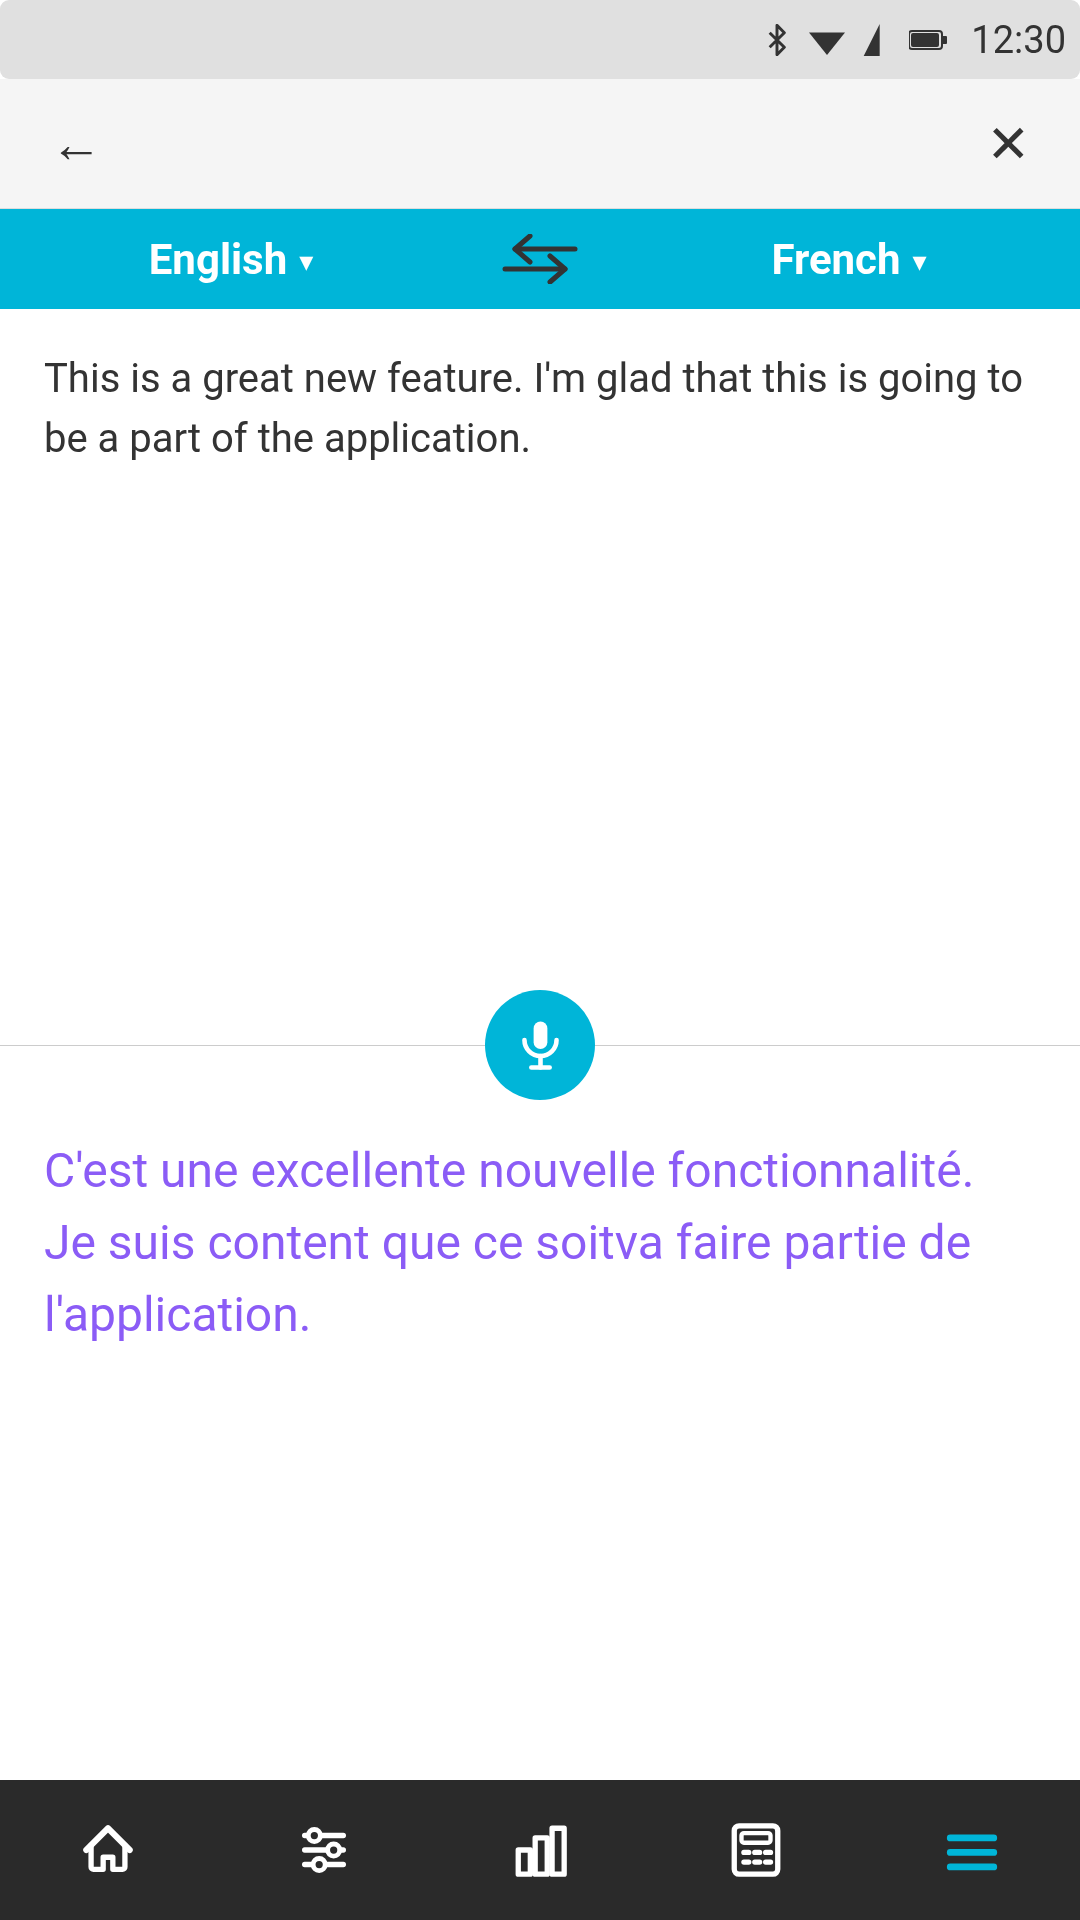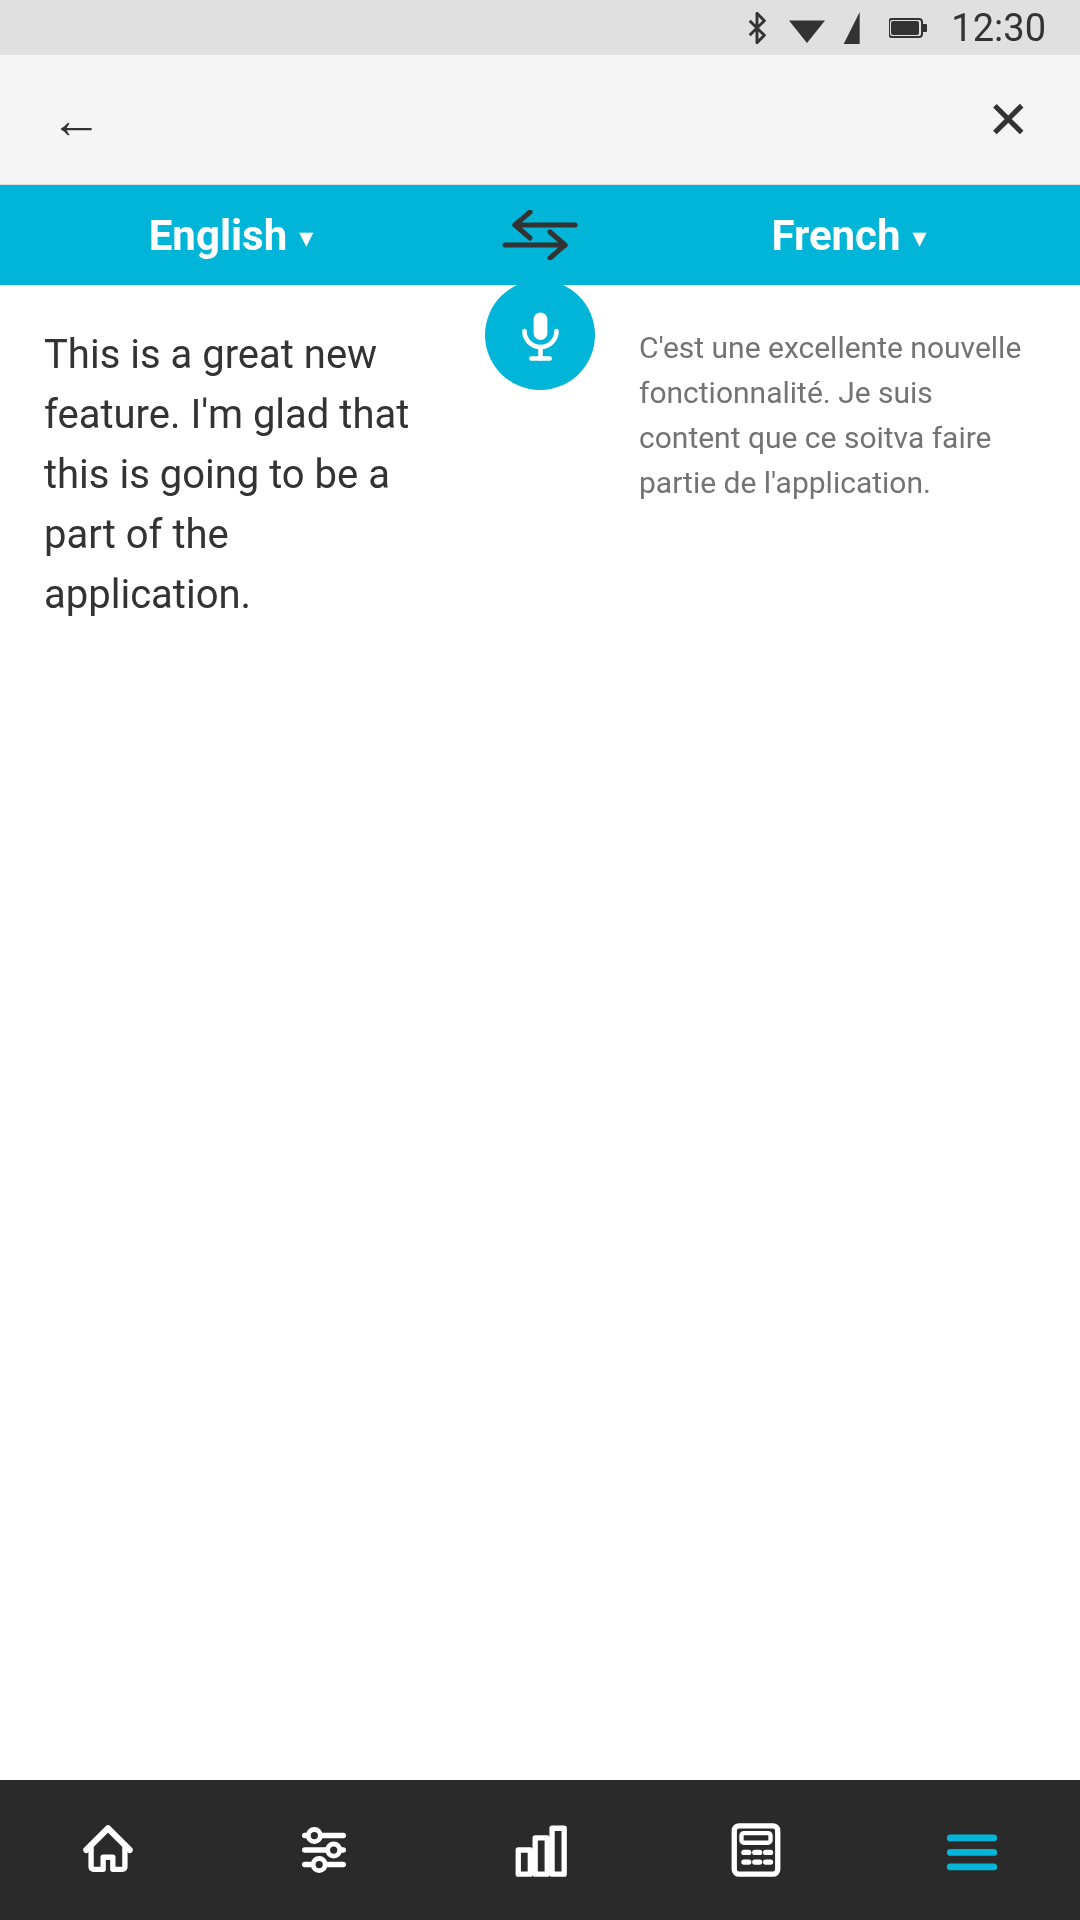--- a/index.html
+++ b/index.html
@@ -10,28 +10,29 @@
       height: 1920px;
       font-family: 'Roboto', Arial, sans-serif;
       background: #fff;
       overflow: hidden;
       display: flex;
       flex-direction: column;
     }
 
     
     .status-bar {
-      height: 55px;
+      height: 79px;
       background: #e0e0e0;
       display: flex;
       align-items: center;
       justify-content: flex-end;
-      padding: 0 34px;
+      padding: 0 14px;
       gap: 18px;
       flex-shrink: 0;
+      border-radius: 9px;
     }
 
     .status-icons {
       display: flex;
       align-items: center;
       gap: 16px;
     }
 
     .status-time {
       font-size: 38px;
@@ -111,21 +112,21 @@
       align-items: center;
       justify-content: center;
       padding: 0 20px;
       flex-shrink: 0;
     }
 
     
     .translation-area {
       flex: 1;
       display: flex;
-      flex-direction: row;
+      flex-direction: column;
       overflow: hidden;
     }
 
     .source-panel {
       flex: 1;
       padding: 40px 44px;
       background: #fff;
       position: relative;
     }
 
@@ -168,22 +169,22 @@
       justify-content: center;
     }
 
     .target-panel {
       flex: 1;
       padding: 40px 44px;
       background: #fff;
     }
 
     .target-text {
-      font-size: 30px;
-      color: #737373;
+      font-size: 48px;
+      color: #8b5cf6;
       line-height: 1.5;
     }
 
     
     .bottom-nav {
       height: 140px;
       background: #2a2a2a;
       display: flex;
       align-items: center;
       justify-content: space-around;

